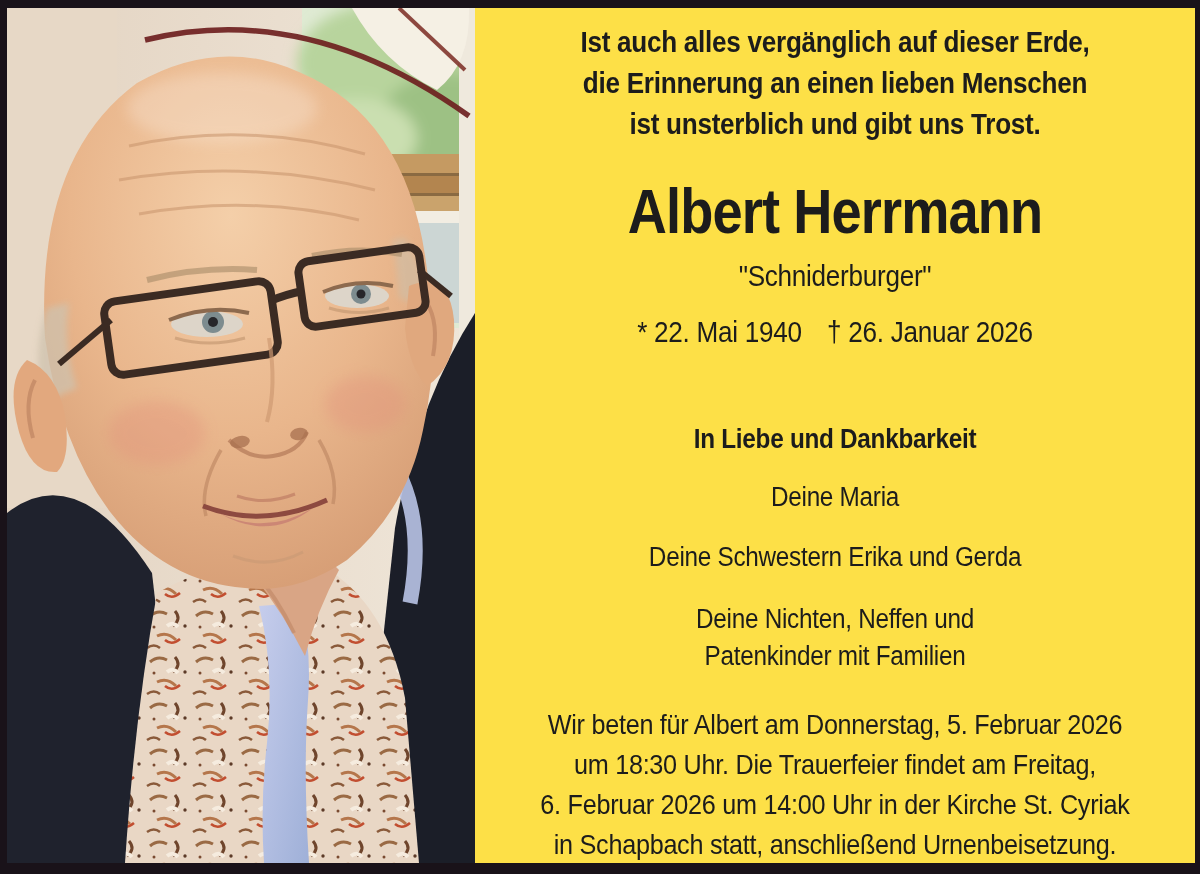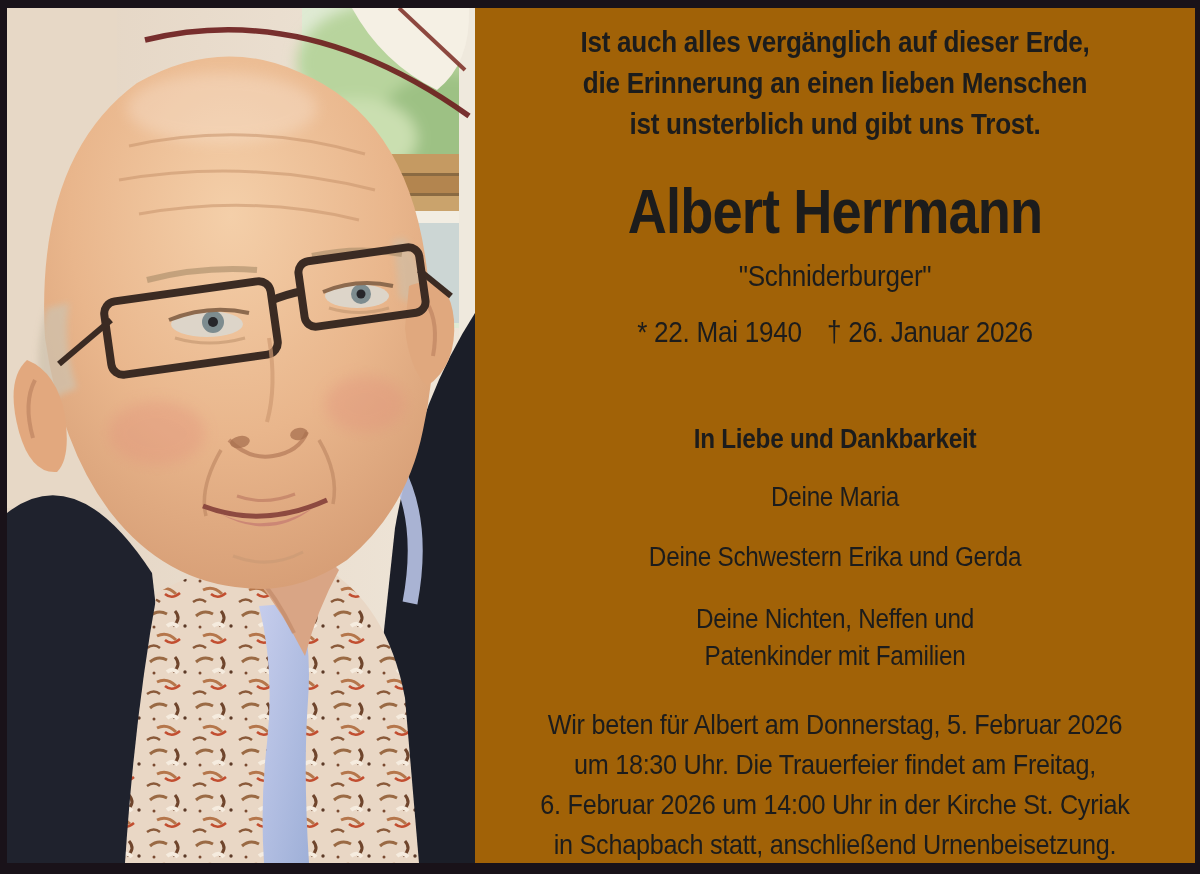--- a/index.html
+++ b/index.html
@@ -12,21 +12,21 @@
     display:flex;
     font-family:"Liberation Sans",sans-serif;
     overflow:hidden;
   }
   .photo{
     flex:0 0 468px;width:468px;height:855px;
     position:relative;overflow:hidden;background:#e9ddcf;
   }
   .photo svg{display:block;width:468px;height:855px;}
   .panel{
-    flex:1;height:855px;background:#a16207;color:#1c1c1c;
+    flex:1;height:855px;background:#fde047;color:#1c1c1c;
     text-align:center;overflow:hidden;
   }
   .line{white-space:nowrap;}
   .cond{transform:scaleX(0.90);transform-origin:50% 50%;letter-spacing:-0.3px;}
   .verse{margin-top:14px;font-weight:bold;font-size:29px;line-height:41px;}
   .name{
     margin:34px 0 0 0;font-size:63px;line-height:64px;font-weight:bold;
     transform:scaleX(0.86);transform-origin:50% 50%;letter-spacing:-1px;
     white-space:nowrap;
   }

